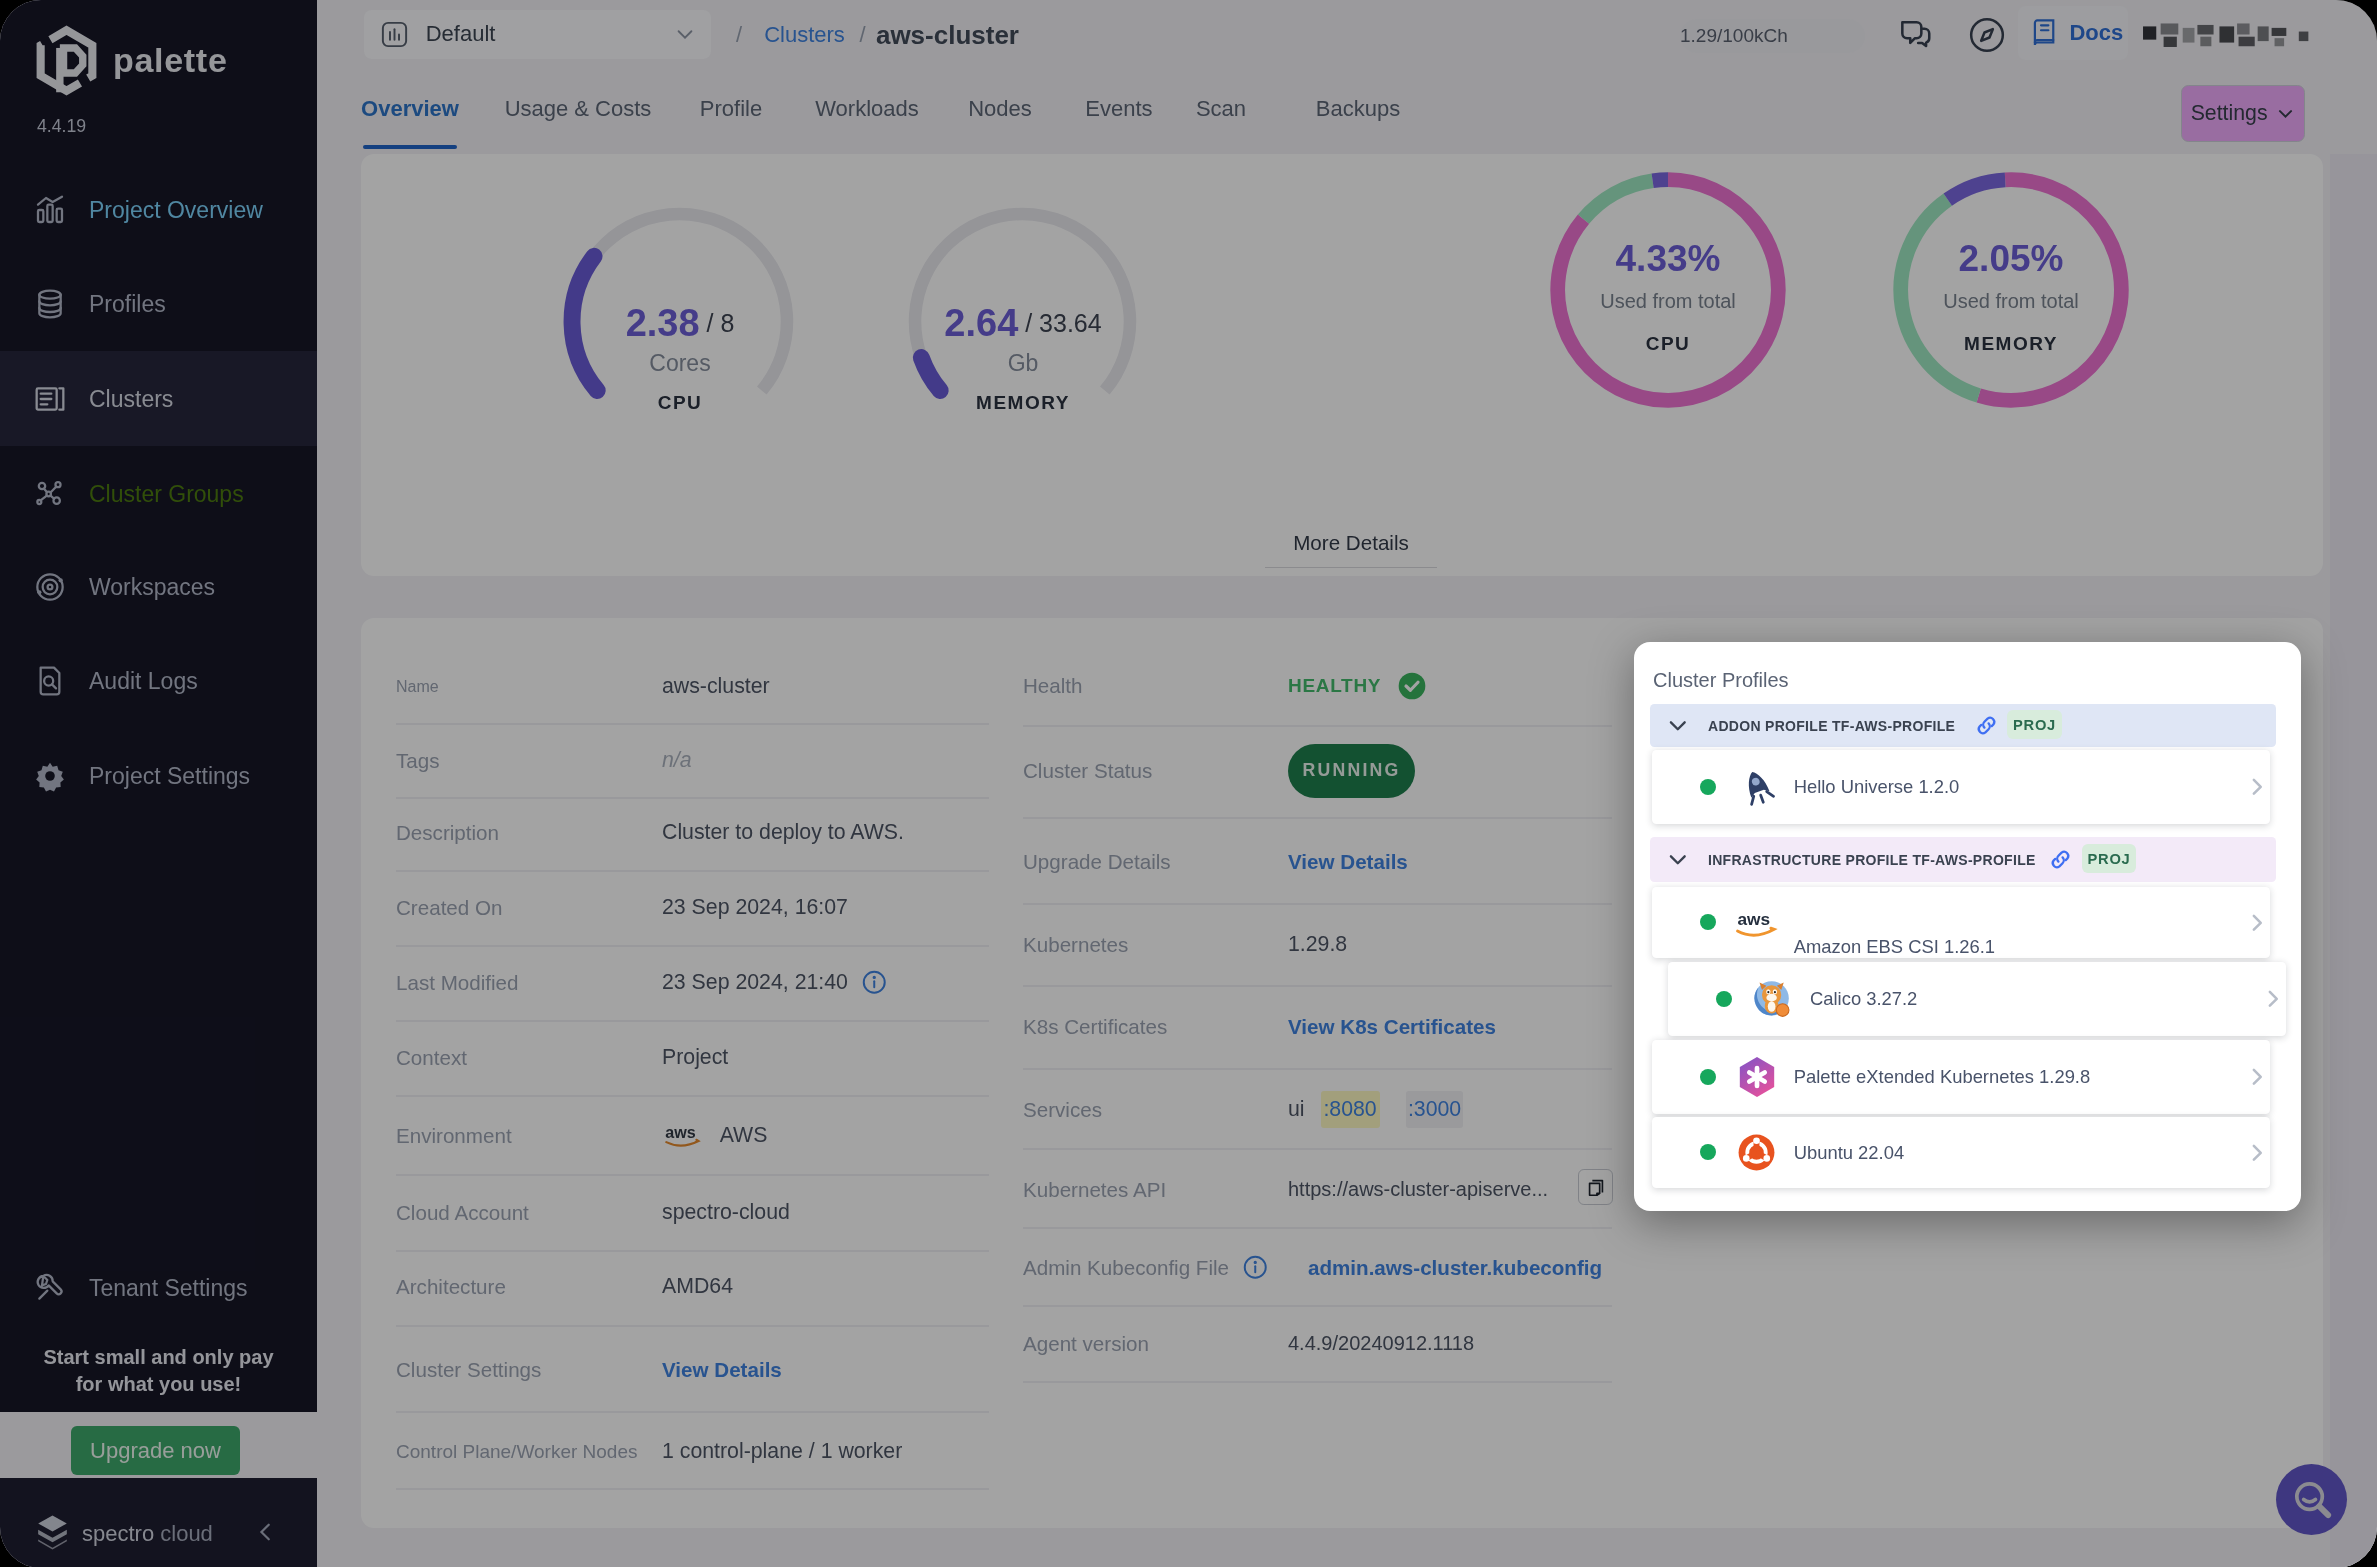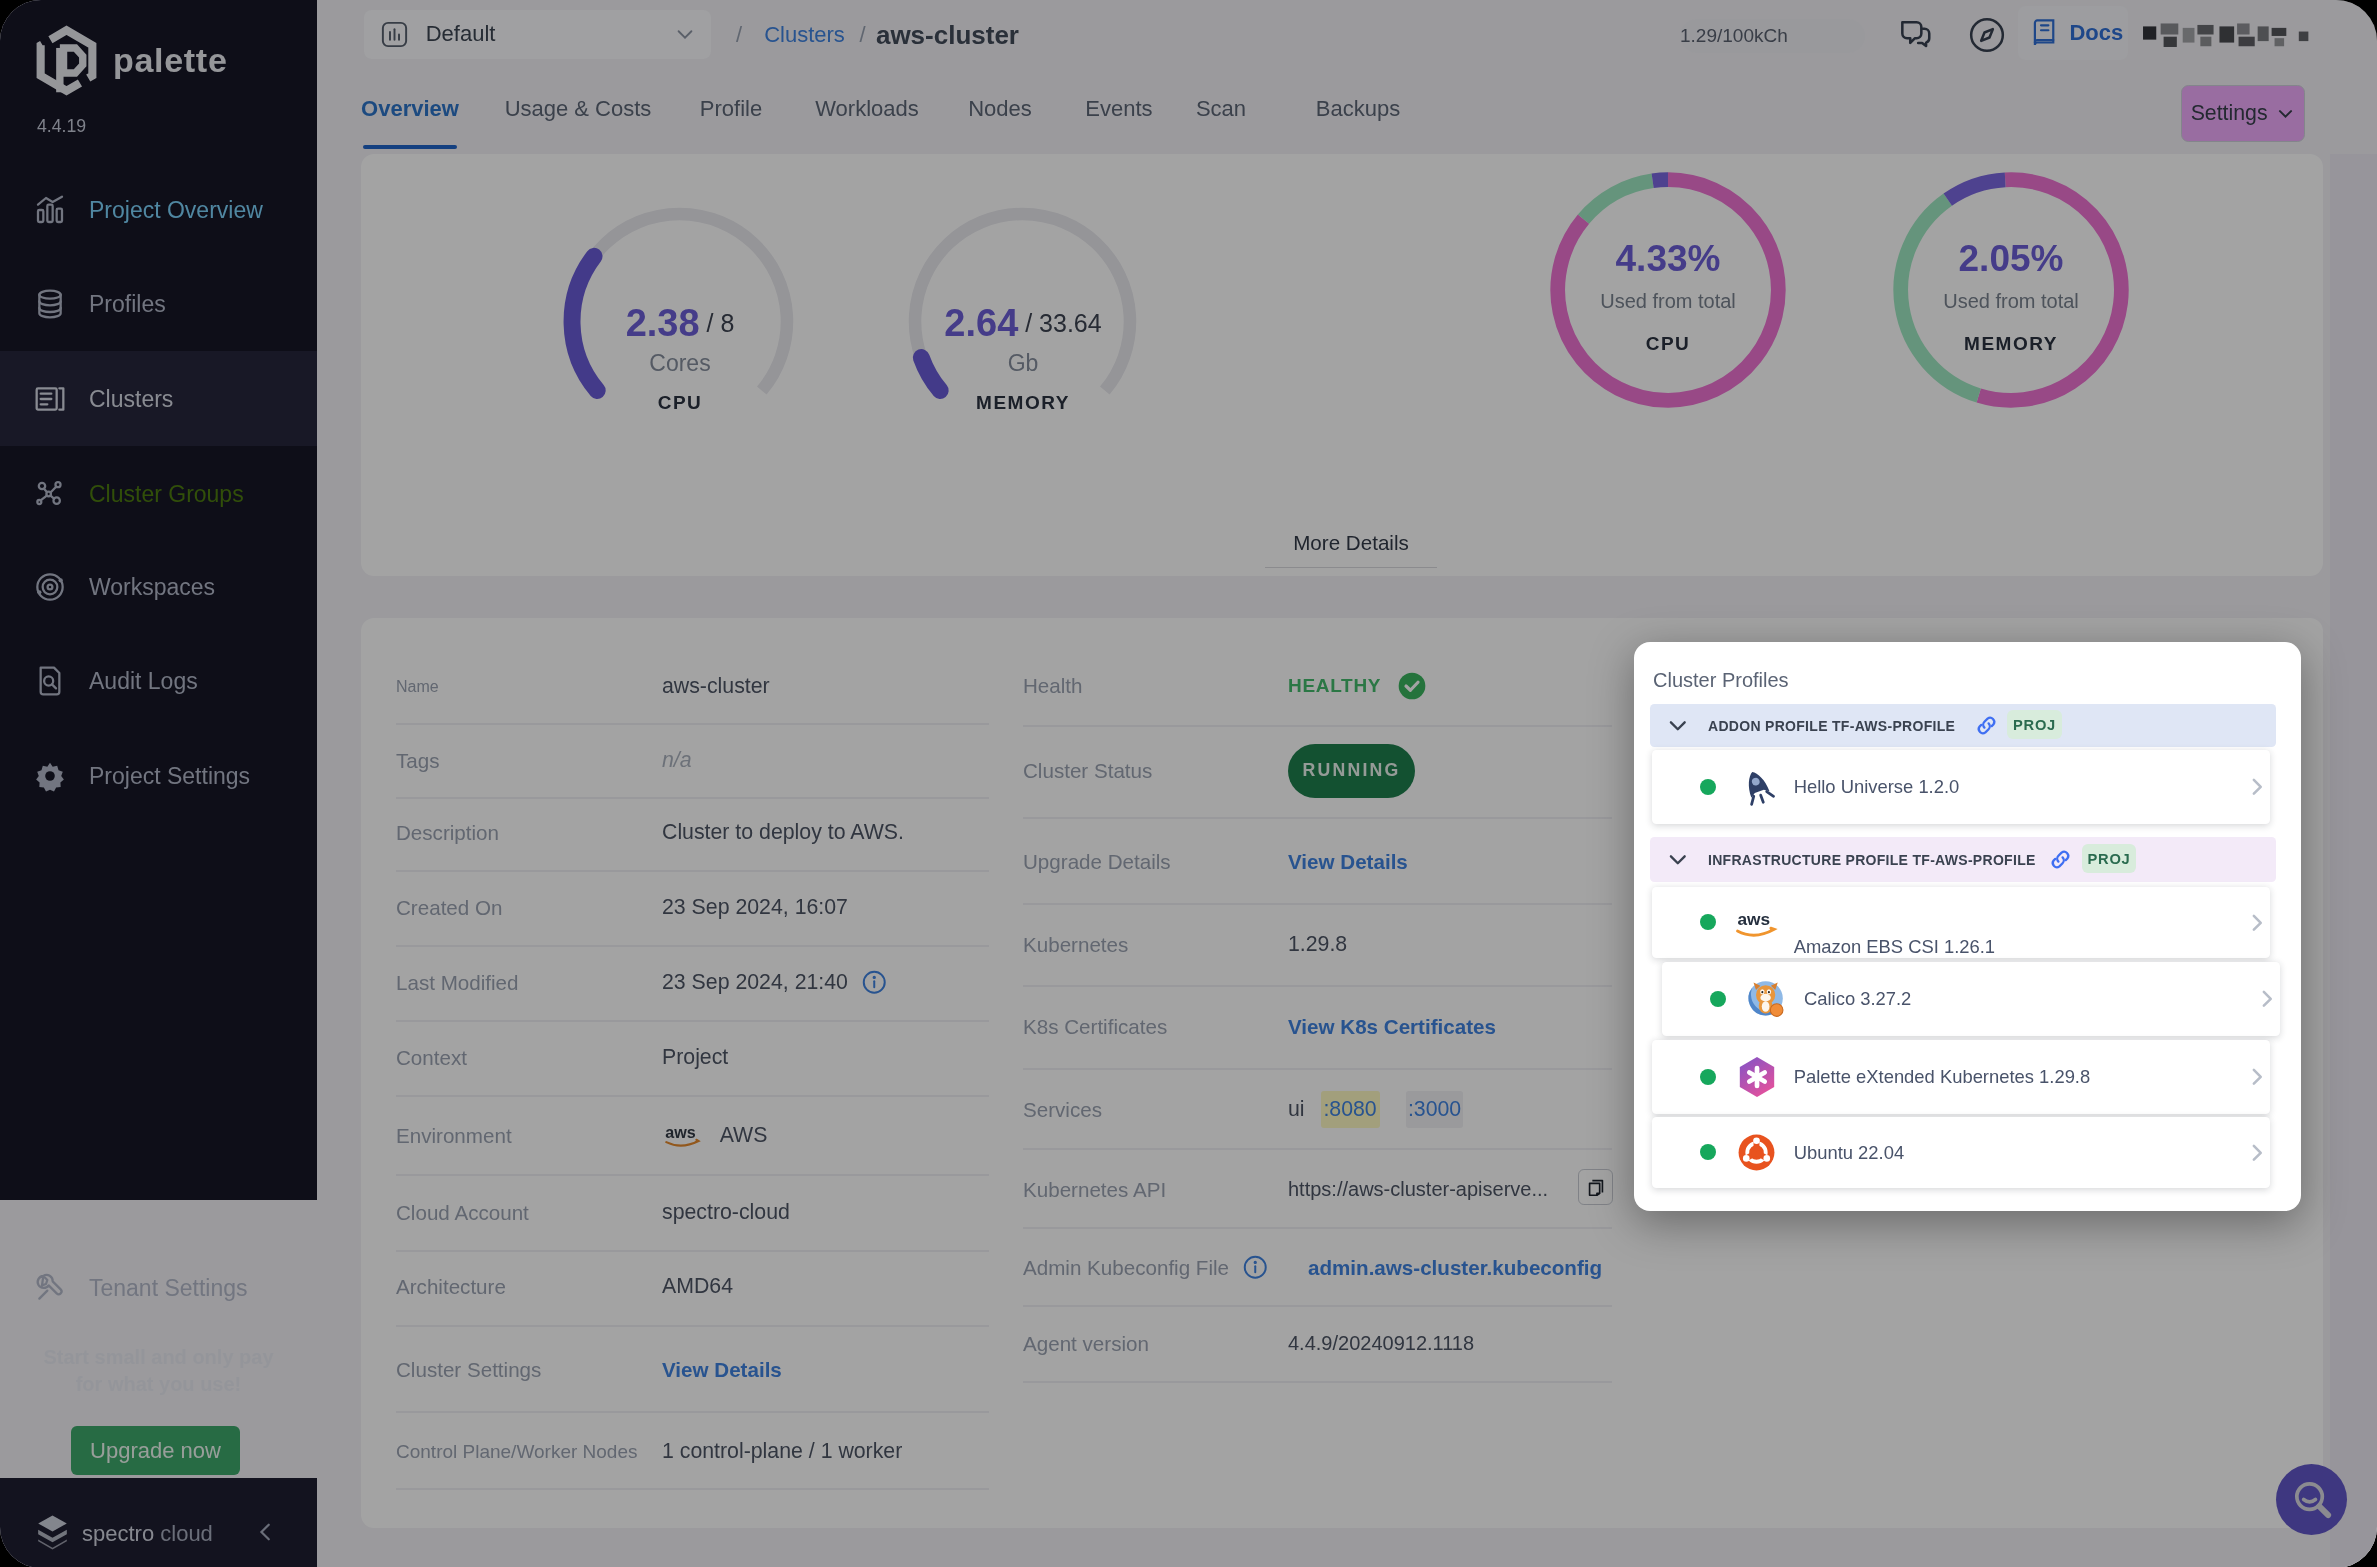--- a/index.html
+++ b/index.html
@@ -8,21 +8,21 @@
 .abs{position:absolute}
 .flex{display:flex;align-items:center}
 svg{display:block}
 .navtxt{font-size:23px;color:#b2b8c8}
 .lbl{font-size:20.6px;color:#9aa2b1}
 .val{font-size:21.3px;color:#4d5565}
 .ctr{display:flex;align-items:center;justify-content:center}
 </style></head><body>
 <div id="app">
 
-<div class="abs" style="left:0;top:0;width:317px;height:1200px;background:#161627">
+<div class="abs" style="left:0;top:0;width:317px;height:1412px;background:#161627">
   <svg class="abs" style="left:34px;top:25px" width="65" height="71" viewBox="0 0 88 96">
     <path d="M44 7 L79 27.5 L79 68.5 L44 89 L9 68.5 L9 27.5 Z" stroke="#e9ebf0" fill="none" stroke-width="11" stroke-dasharray="88 13 105 13"></path>
     <path d="M40 31 L56 31 L66 42 L66 54 L56 65 L40 65 Z" fill="none" stroke="#e9ebf0" stroke-width="10"></path>
     <rect x="30" y="31" width="10" height="60" fill="#e9ebf0"></rect>
   </svg>
   <div class="abs" style="left:113px;top:41px;font-size:34px;font-weight:600;color:#e9ebf0;letter-spacing:0.7px">palette</div>
   <div class="abs" style="left:37px;top:116px;font-size:17.7px;color:#c6cad8">4.4.19</div>
   <div class="abs" style="left:0;top:351px;width:317px;height:95px;background:#26263c"></div>
   <svg class="abs" style="left:34px;top:194px;color:#b2b8c8" width="32" height="32" viewBox="0 0 24 24" stroke="#b2b8c8" stroke-width="1.7" fill="none" stroke-linecap="round" stroke-linejoin="round">
         <rect x="3" y="12" width="4" height="9" rx="1"></rect>
@@ -493,21 +493,21 @@
         </div>
     <div class="abs" style="left:142px;top:0;height:71px;display:flex;align-items:flex-end">
           <span style="font-size:18.4px;color:#49536a">Amazon EBS CSI 1.26.1</span>
         </div>
     <div class="abs" style="left:593px;top:23.6px">
           <svg width="23.6" height="23.6" viewBox="0 0 24 24" stroke="#b7bdc8" stroke-width="2.6" fill="none" stroke-linecap="round" stroke-linejoin="round">
             <polyline points="9,5 16,12 9,19"></polyline>
           </svg>
         </div>
   </div>
-  <div class="abs" style="left:28px;top:320px;width:618px;height:74px;background:#fff;border-radius:4.4px;box-shadow:0 1.5px 7.4px rgba(31,38,51,0.18)">
+  <div class="abs" style="left:34px;top:320px;width:618px;height:74px;background:#fff;border-radius:4.4px;box-shadow:0 1.5px 7.4px rgba(31,38,51,0.18)">
     <div class="abs" style="left:48px;top:29px;width:16px;height:16px;border-radius:50%;background:#16a75c"></div>
     <div class="abs ctr" style="left:82px;top:0;width:46px;height:74px">
           <svg width="44" height="44" viewBox="0 0 32 32">
 <circle cx="15" cy="15.5" r="12.5" fill="#8fb9e6"></circle>
             <path d="M15 28 a12.5 12.5 0 0 1 -9.5 -20.5 a12.5 12.5 0 0 0 18.5 15.5 a12.5 12.5 0 0 1 -9 5" fill="#4f86c9"></path>
 <path d="M8 9.5 l-1.8 -5.5 l5 2.4 Z" fill="#d97f2e"></path>
             <path d="M22 9.5 l1.8 -5.5 l-5 2.4 Z" fill="#d97f2e"></path>
 <circle cx="15" cy="13" r="7" fill="#e8963c"></circle>
             <ellipse cx="15" cy="21" rx="5" ry="5.5" fill="#e8963c"></ellipse>
 <ellipse cx="15" cy="15" rx="3.8" ry="2.8" fill="#fdf6ec"></ellipse>

